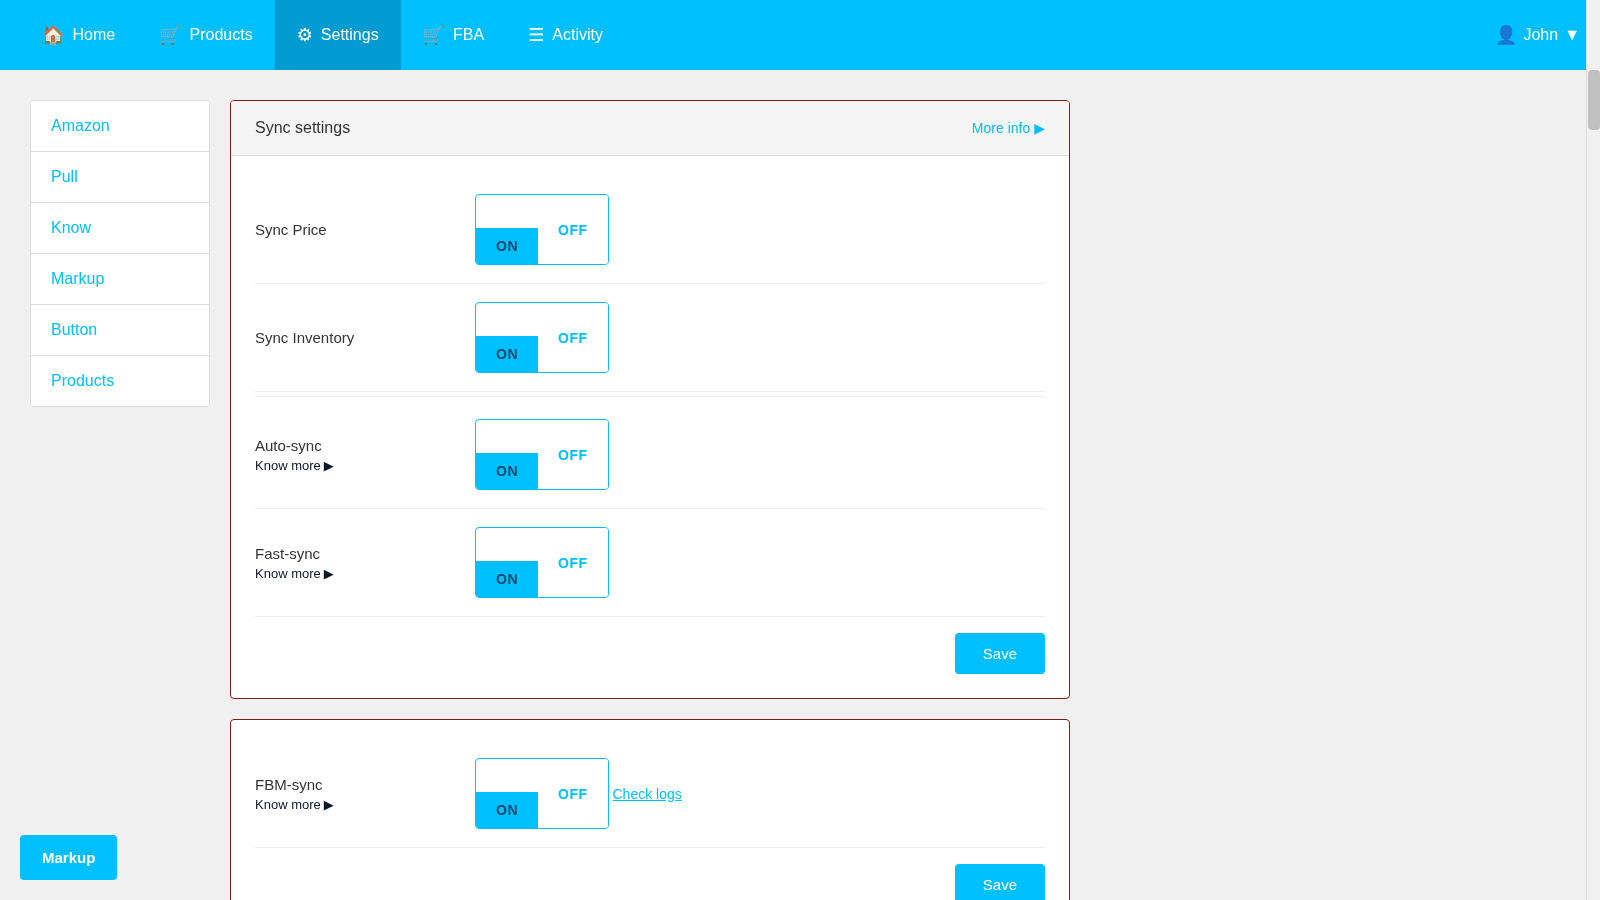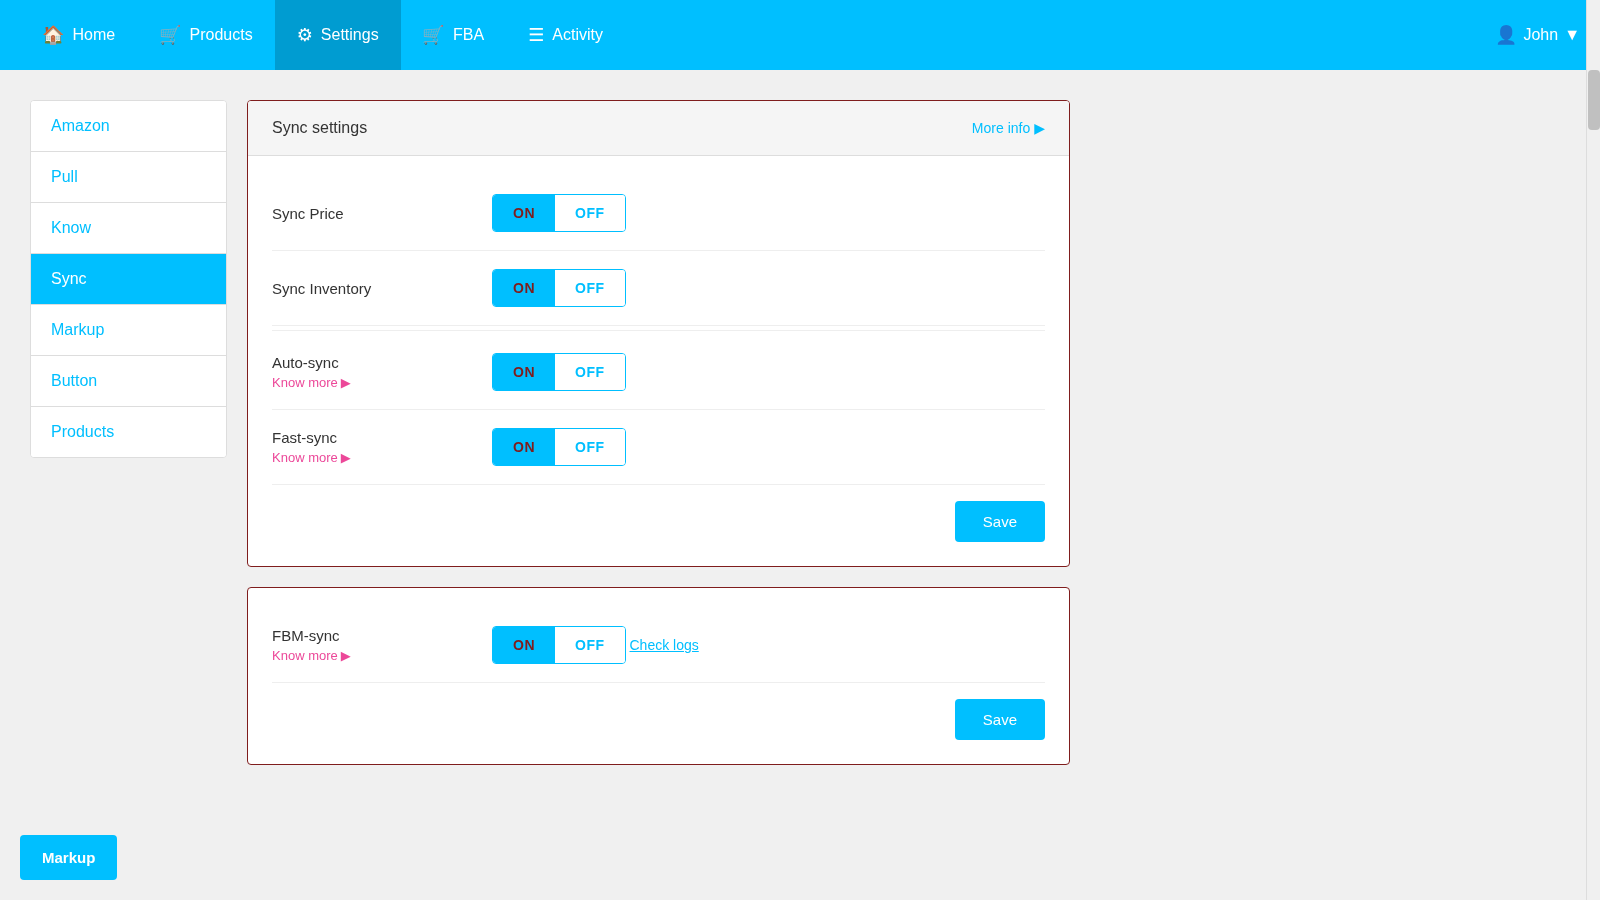--- a/index.html
+++ b/index.html
@@ -50,21 +50,21 @@
     
     .main-layout {
       display: flex;
       padding: 30px 30px 30px 30px;
       gap: 20px;
       max-width: 1100px;
     }
 
     
     .sidebar {
-      width: 197px;
+      width: 180px;
       flex-shrink: 0;
       display: flex;
       flex-direction: column;
       gap: 0;
       border: 1px solid #ddd;
       border-radius: 4px;
       overflow: hidden;
       background: white;
       align-self: flex-start;
     }
@@ -137,21 +137,21 @@
     }
     .setting-label-group {
       min-width: 220px;
     }
     .setting-label {
       font-size: 15px;
       color: #333;
     }
     .setting-sublabel {
       font-size: 13px;
-      color: #ec4899;
+      color: #0f172a;
       cursor: pointer;
       display: flex;
       align-items: center;
       gap: 3px;
       margin-top: 4px;
     }
 
     
     .toggle-group {
       display: flex;
@@ -163,21 +163,22 @@
       padding: 10px 20px;
       font-size: 14px;
       font-weight: 600;
       cursor: pointer;
       border: none;
       outline: none;
       letter-spacing: 0.5px;
     }
     .toggle-btn.on-active {
       background: #00bfff;
-      color: #7f1d1d;
+      color: #0c4a6e;
+      margin-top: 33px;
     }
     .toggle-btn.off-inactive {
       background: white;
       color: #00bfff;
     }
 
     
     .save-row {
       display: flex;
       justify-content: flex-end;
@@ -274,23 +275,20 @@
 
   <aside class="sidebar">
     <div class="sidebar-item">
       <span>Amazon</span>
     </div>
     <div class="sidebar-item">
       <span>Pull</span>
     </div>
     <div class="sidebar-item">
       <span>Know</span>
-    </div>
-    <div class="sidebar-item active">
-      <span>Sync</span>
     </div>
     <div class="sidebar-item">
       <span>Markup</span>
     </div>
     <div class="sidebar-item">
       <span>Button</span>
     </div>
     <div class="sidebar-item">
       <span>Products</span>
     </div>

